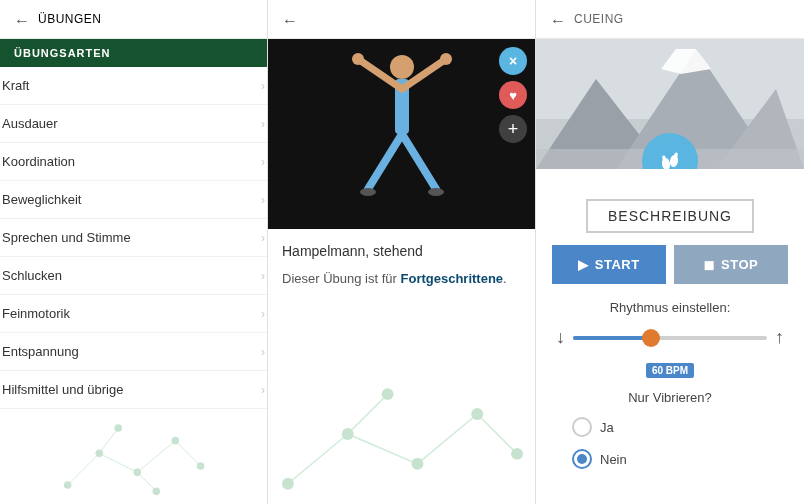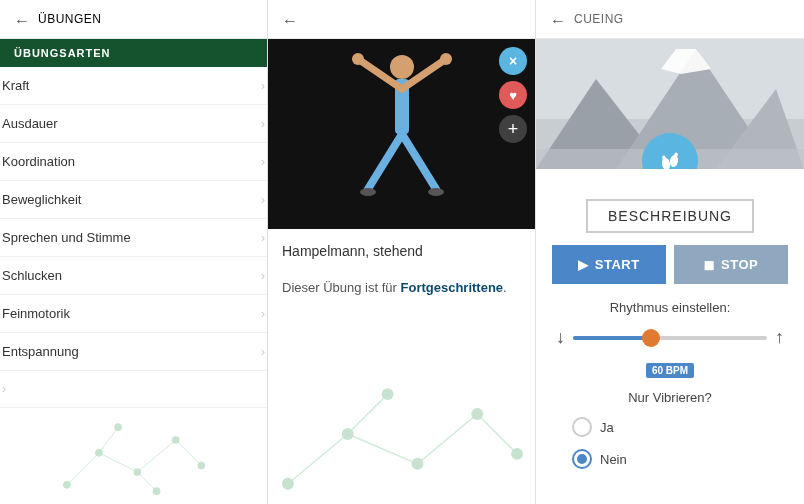--- a/index.html
+++ b/index.html
@@ -142,21 +142,21 @@
       cursor: pointer;
       z-index: 10;
     }
     .exercise-content {
       padding: 14px;
       flex: 1;
     }
     .exercise-title {
       font-size: 14px;
       color: #333;
-      margin-bottom: 19px;
+      margin-bottom: 10px;
     }
     .exercise-desc {
       font-size: 13px;
       color: #555;
       line-height: 1.5;
     }
     .exercise-desc strong {
       font-weight: 700;
       color: #0c4a6e;
     }
@@ -376,20 +376,21 @@
   </div>
   <div class="menu-item">
     <span>Feinmotorik</span>
     <span class="chevron">›</span>
   </div>
   <div class="menu-item">
     <span>Entspannung</span>
     <span class="chevron">›</span>
   </div>
   <div class="menu-item">
+    <span>Hilfsmittel und übrige</span>
     <span class="chevron">›</span>
   </div>
   <div class="network-bg">
     <svg viewBox="0 0 268 150" xmlns="http://www.w3.org/2000/svg">
       <line x1="30" y1="120" x2="80" y2="70" stroke="#a0d8b0" stroke-width="1.5"></line>
       <line x1="80" y1="70" x2="140" y2="100" stroke="#a0d8b0" stroke-width="1.5"></line>
       <line x1="140" y1="100" x2="200" y2="50" stroke="#a0d8b0" stroke-width="1.5"></line>
       <line x1="200" y1="50" x2="240" y2="90" stroke="#a0d8b0" stroke-width="1.5"></line>
       <line x1="80" y1="70" x2="110" y2="30" stroke="#a0d8b0" stroke-width="1.5"></line>
       <line x1="140" y1="100" x2="170" y2="130" stroke="#a0d8b0" stroke-width="1.5"></line>

